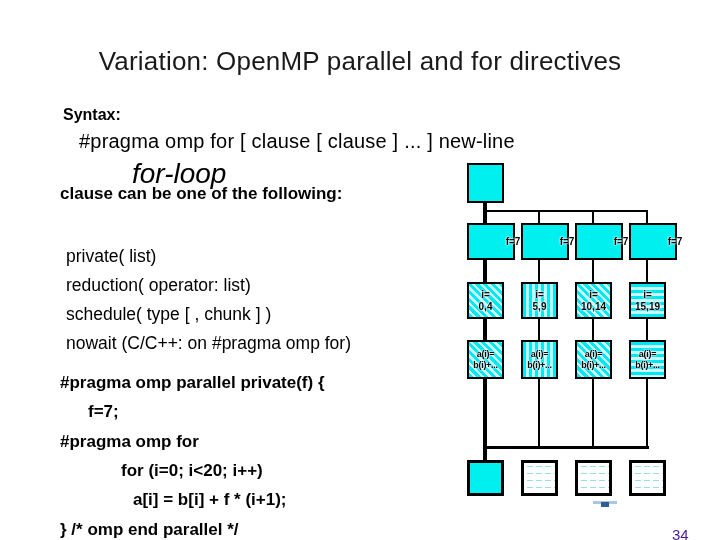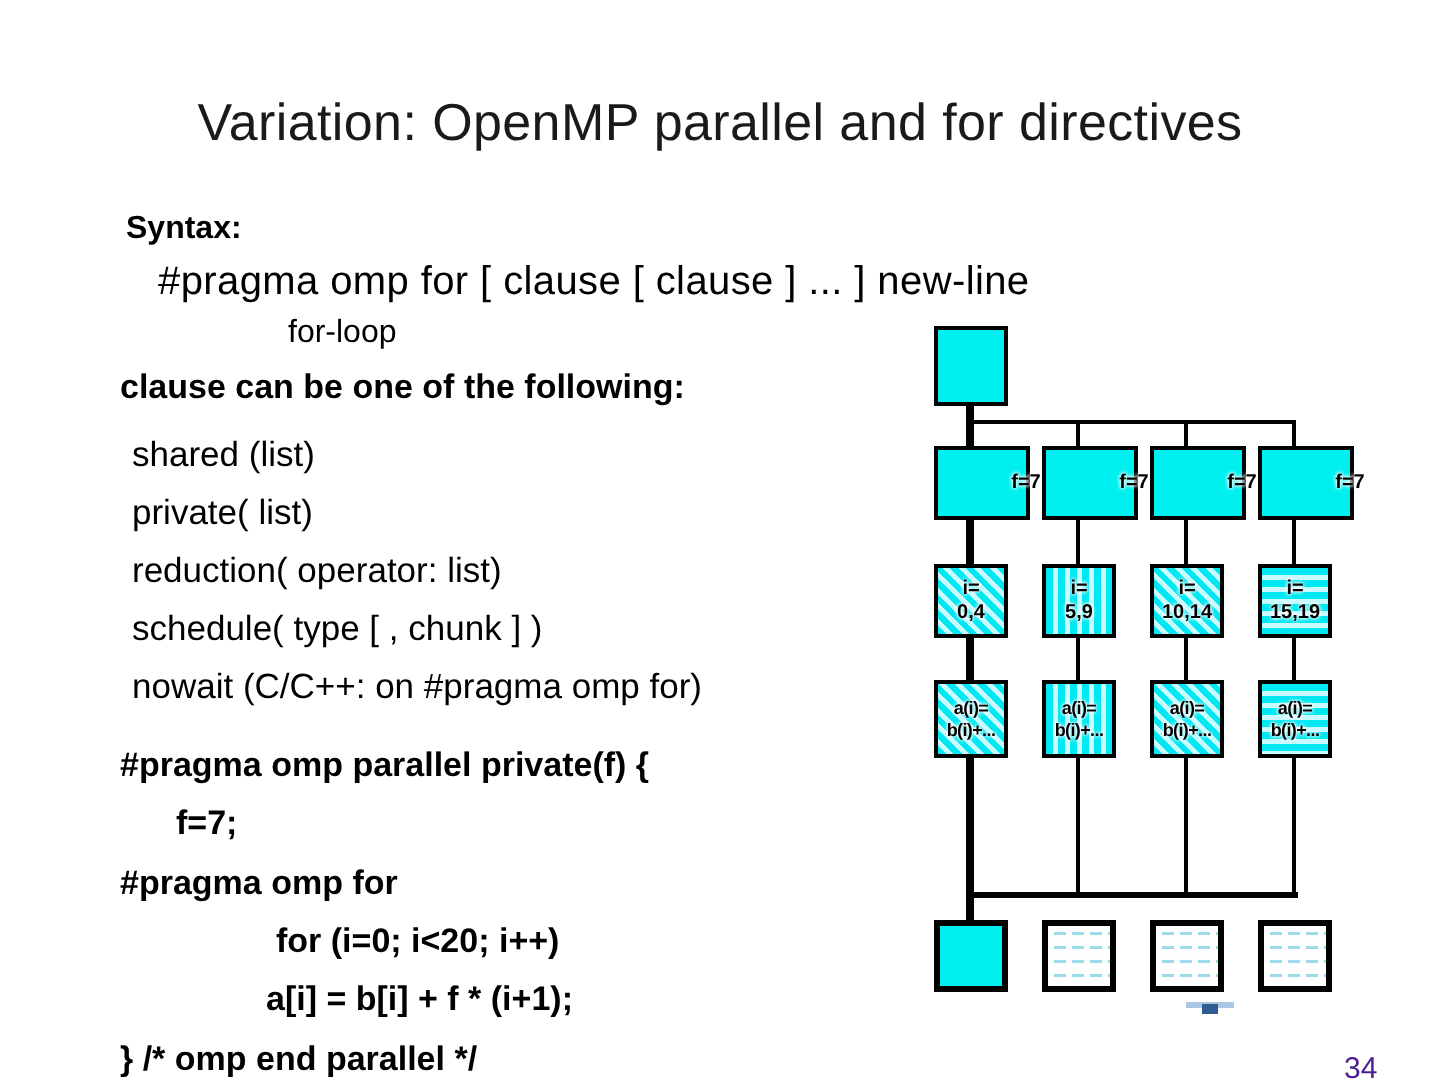--- a/index.html
+++ b/index.html
@@ -5,27 +5,27 @@
   html,body{margin:0;padding:0;background:#ffffff;}
   .slide{
     position:relative;width:720px;height:540px;background:#ffffff;overflow:hidden;
     font-family:"Liberation Sans", sans-serif;color:#000;margin-top:32px;
   }
   
   .title{position:absolute;top:15px;left:0;right:0;text-align:center;
     font-size:26px;line-height:1.15;color:#1a1a1a;letter-spacing:.2px;}
   .syntax-heading{position:absolute;left:63px;top:74px;font-size:16px;font-weight:bold;}
   .pragma-line{position:absolute;left:79px;top:98px;font-size:20px;letter-spacing:.2px;}
-  .forloop{position:absolute;left:144px;top:126px;font-size:16px;}
+  .forloop{position:absolute;left:132px;top:126px;font-size:28px;font-style:italic;}
   .clause-heading{position:absolute;left:60px;top:152px;font-size:17px;font-weight:bold;}
   .clause{position:absolute;left:66px;font-size:17.5px;white-space:pre;}
   .cl0{top:185px}.cl1{top:214px}.cl2{top:243px}.cl3{top:272px}.cl4{top:301px}
   .code{position:absolute;font-size:17px;font-weight:bold;white-space:pre;}
   .co0{top:341px;left:60px}.co1{top:370px;left:88px}.co2{top:400px;left:60px}
-  .co3{top:429px;left:138px}.co4{top:458px;left:133px}.co5{top:488px;left:60px}
+  .co3{top:429px;left:121px}.co4{top:458px;left:133px}.co5{top:488px;left:60px}
   .page-number{position:absolute;left:672px;top:494px;font-size:15px;color:#4c1d95;}
 
   
   .vline,.hline{position:absolute;background:#000;}
   .vline.master{left:483px;top:171px;width:4px;height:257px;}
   .vline.thin{width:2px;top:179px;height:237px;}
   .t2{left:538px}.t3{left:592px}.t4{left:646px}
   .hline.fork{left:484px;top:178px;width:164px;height:2px;}
   .hline.join{left:483px;top:414px;width:166px;height:3px;}
 
@@ -61,21 +61,20 @@
 
 <div class="slide">
 
   <div class="title">Variation: OpenMP parallel and for directives</div>
 
   <div class="syntax-heading">Syntax:</div>
   <div class="pragma-line">#pragma omp for [ clause [ clause ] ... ] new-line</div>
   <div class="forloop">for-loop</div>
   <div class="clause-heading">clause can be one of the following:</div>
 
-  <div class="clause cl0">shared (list)</div>
   <div class="clause cl1">private( list)</div>
   <div class="clause cl2">reduction( operator: list)</div>
   <div class="clause cl3">schedule( type [ , chunk ] )</div>
   <div class="clause cl4">nowait (C/C++: on #pragma omp for)</div>
 
   <div class="code co0">#pragma omp parallel private(f) {</div>
   <div class="code co1">f=7;</div>
   <div class="code co2">#pragma omp for</div>
   <div class="code co3">for (i=0; i&lt;20; i++)</div>
   <div class="code co4">a[i] = b[i] + f * (i+1);</div>

